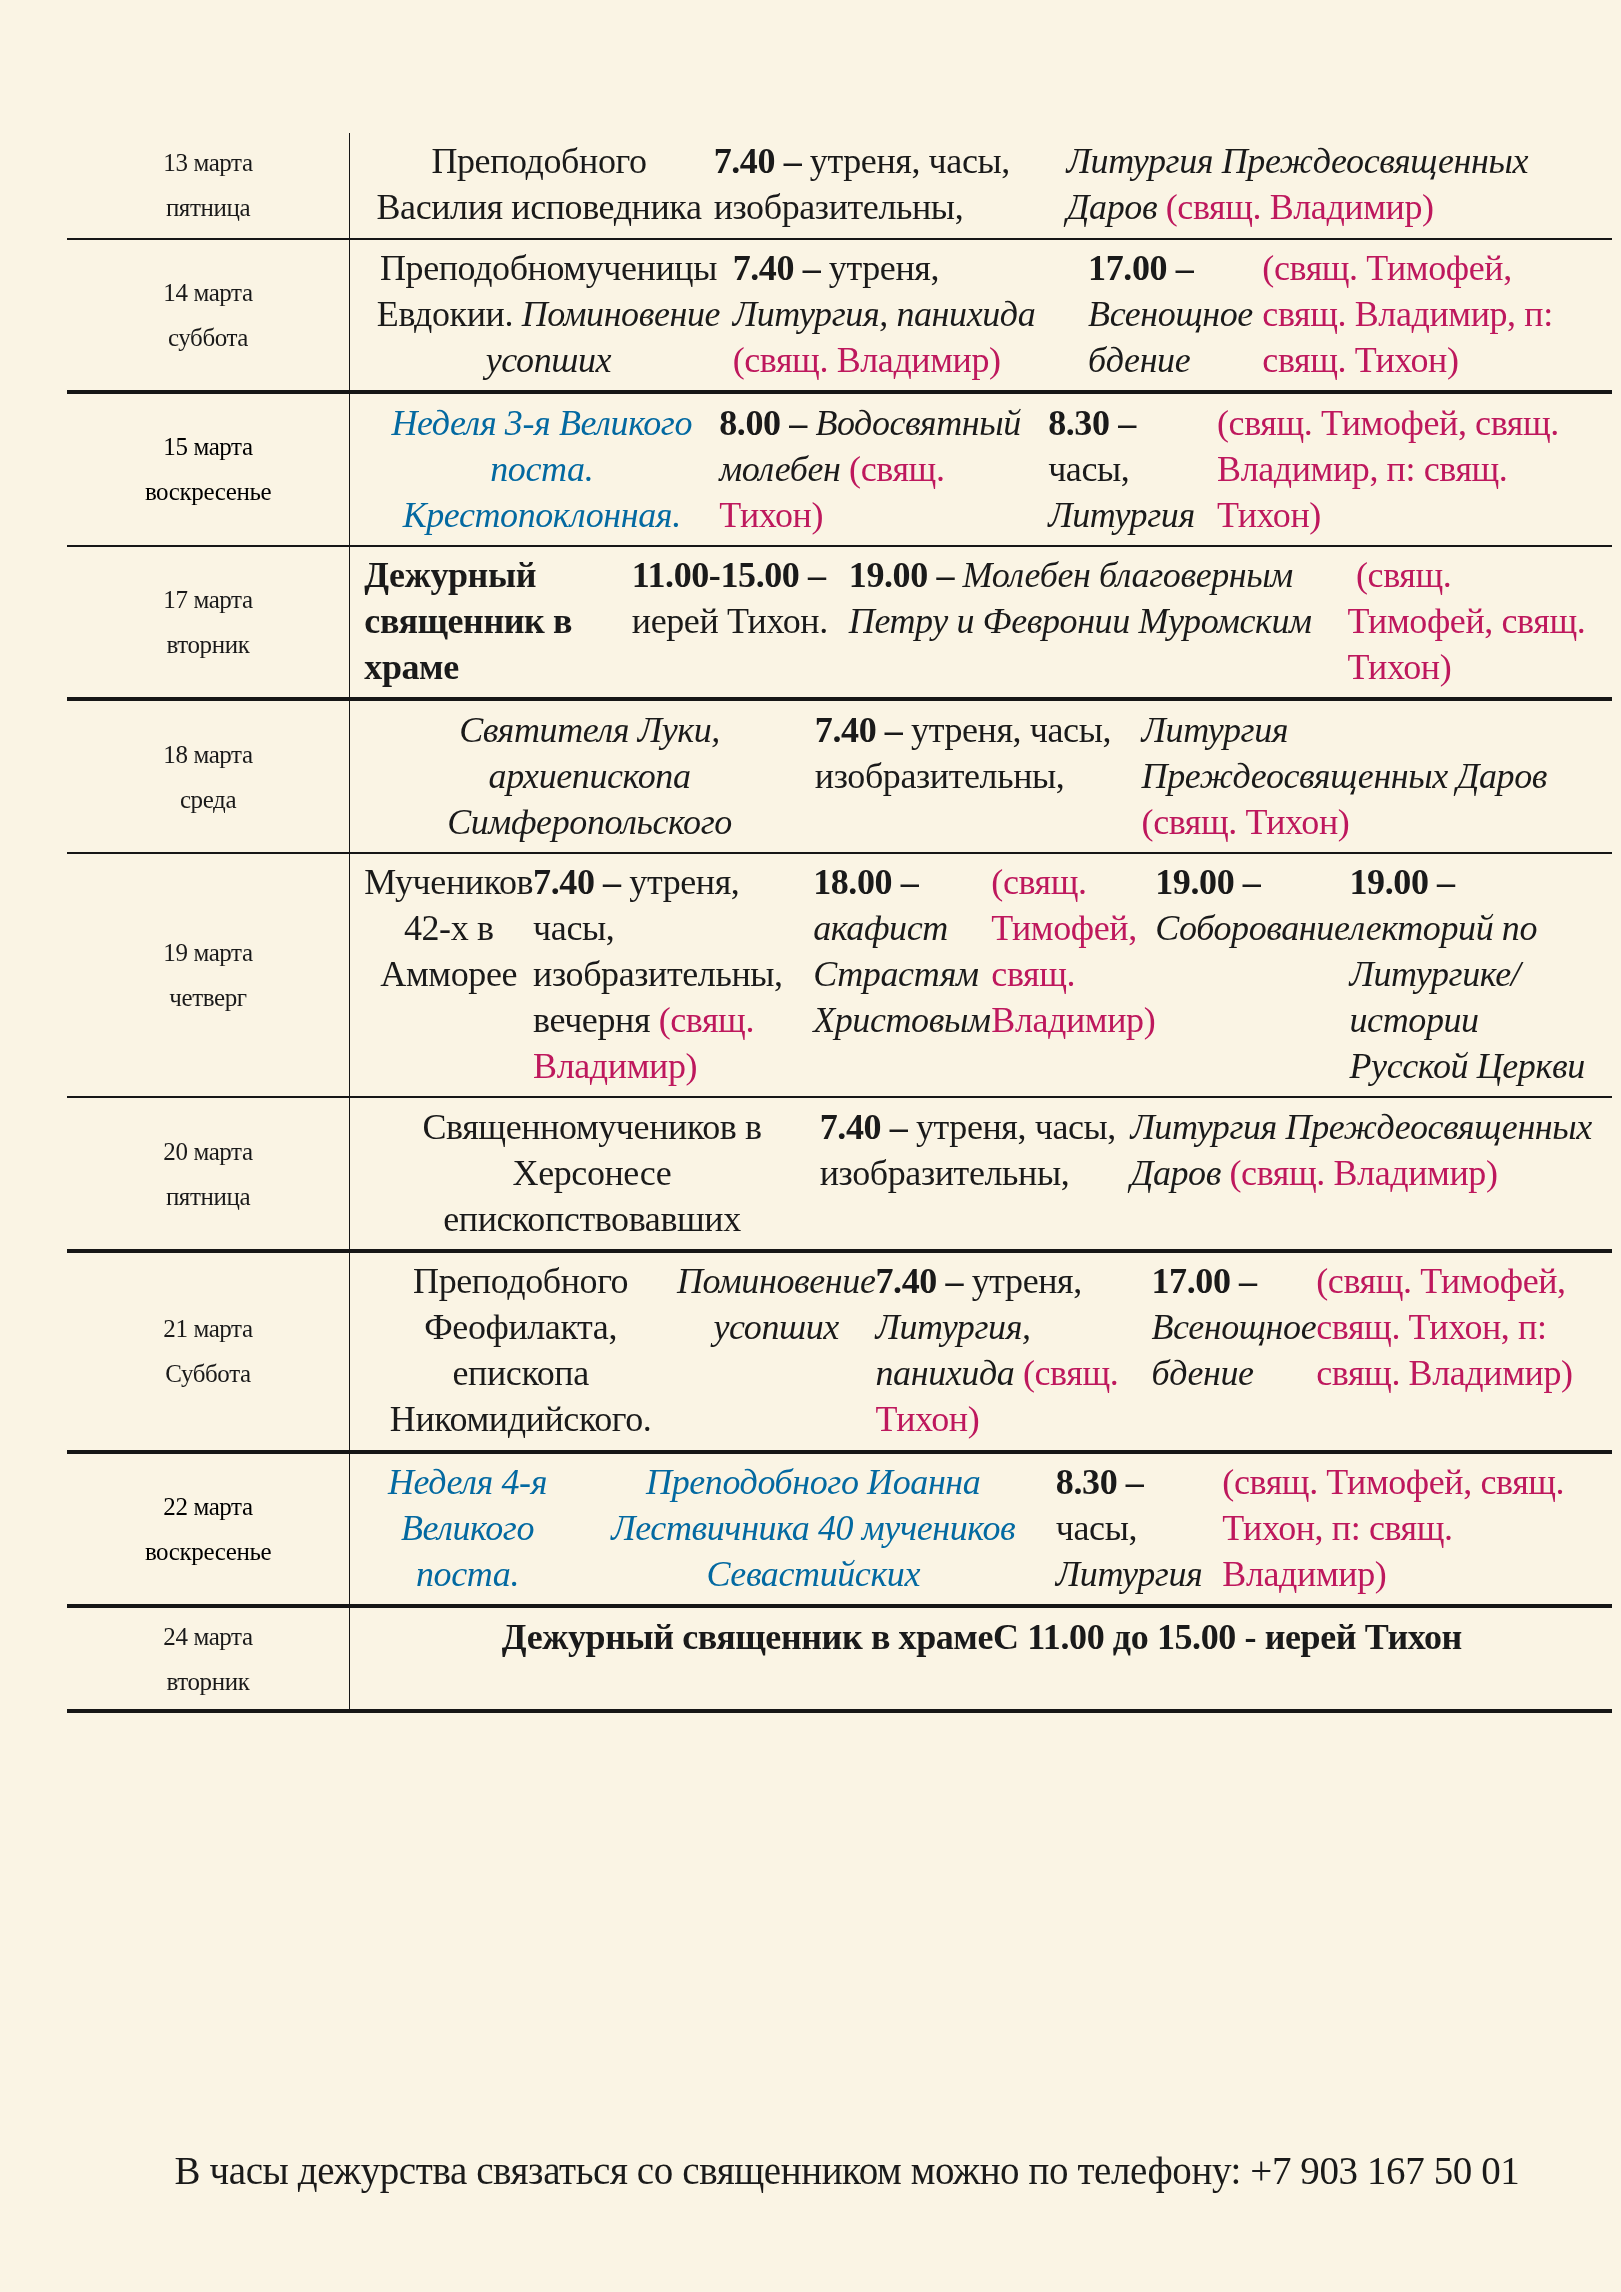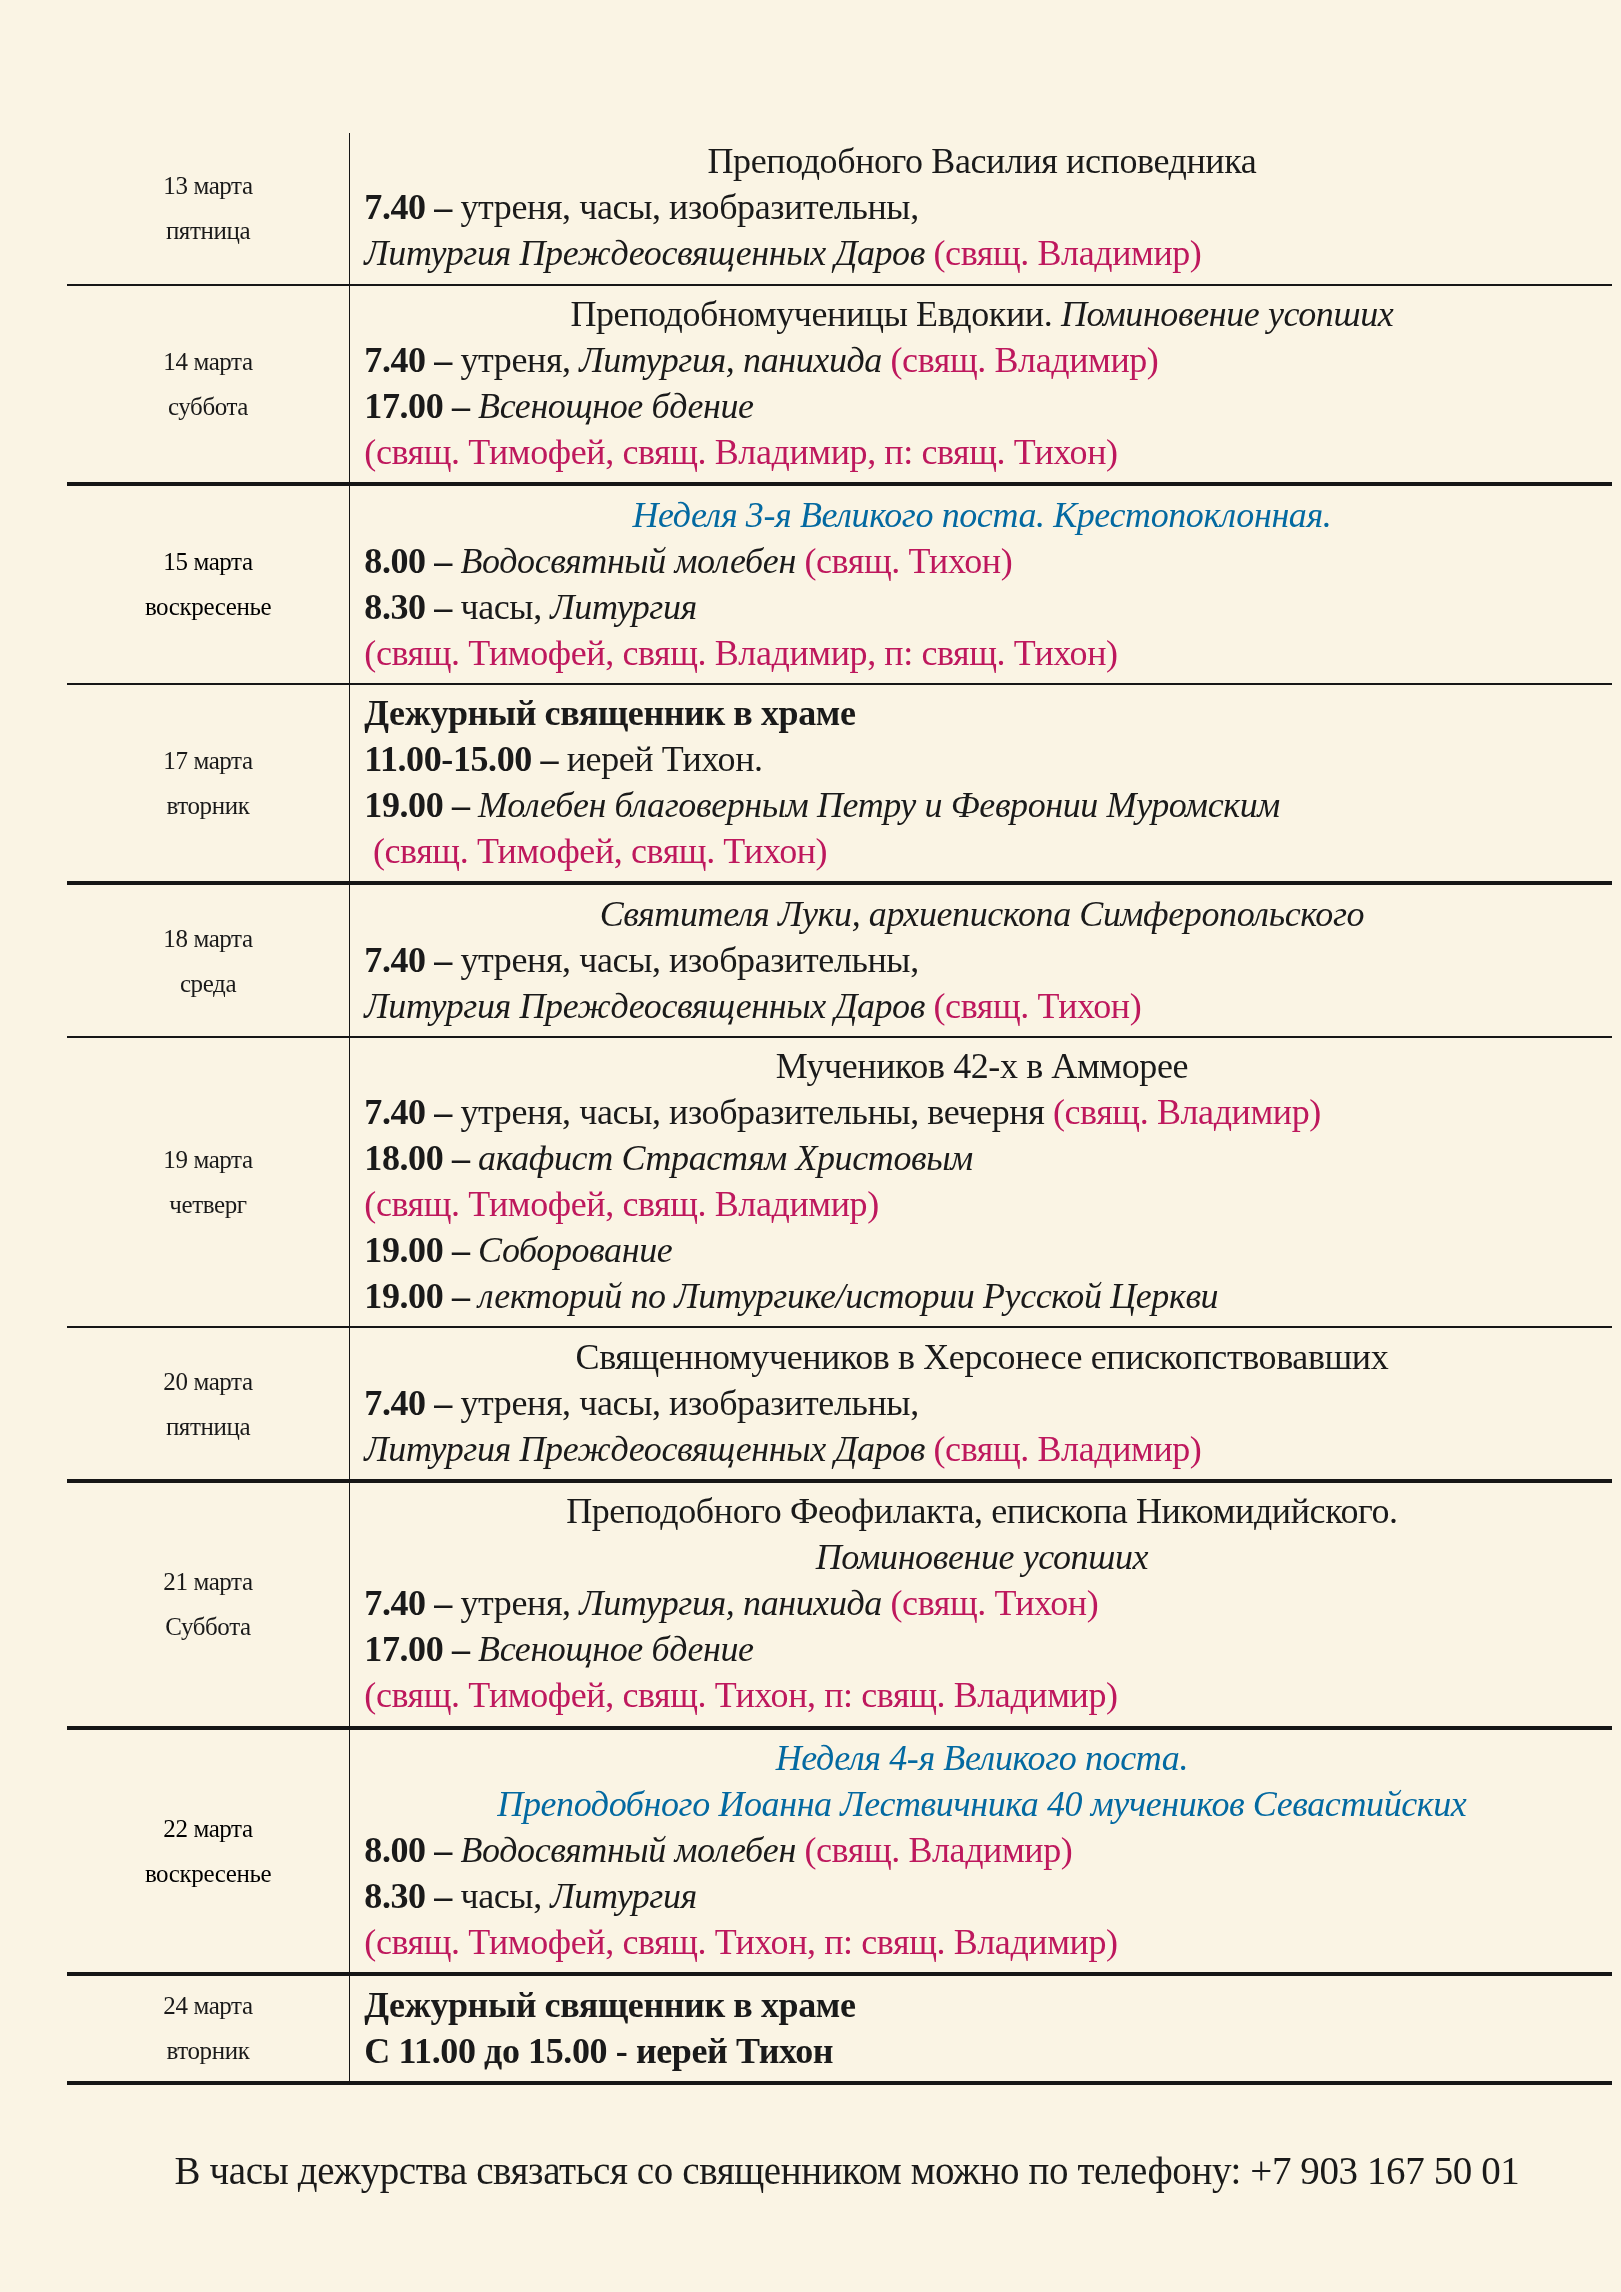--- a/index.html
+++ b/index.html
@@ -20,21 +20,21 @@
   .row.thick{border-bottom-width:4.5px;}
   .cell-date{
     flex:0 0 282px;width:282px;
     border-right:1.8px solid #161616;
     display:flex;flex-direction:column;justify-content:center;
     text-align:center;font-size:25px;line-height:45px;
     padding:5.4px 0;
   }
   .cell-date.red{color:#000000;}
   .cell-content{
-    flex:1;display:flex;flex-direction:column;justify-content:center;
+    flex:1;display:flex;flex-direction:row;justify-content:center;
     font-size:36px;line-height:46px;
     padding:5.4px 12.5px 7.2px 14.3px;
   }
   .line{white-space:pre-wrap;text-align:left;}
   .line.center{text-align:center;}
   .seg.b{font-weight:700;}
   .seg.i{font-style:italic;}
   .seg.bi{font-weight:400;font-style:italic;}
   .seg.blue{color:#be185d;}
   .seg.red{color:#0369a1;margin-top:36px;}
@@ -144,21 +144,20 @@
       </div>
     </div>
     <div class="row thick">
       <div class="cell-date red">
         <div>22 марта</div>
         <div>воскресенье</div>
       </div>
       <div class="cell-content">
         <div class="line center"><span class="seg bi red">Неделя 4-я Великого поста.</span></div>
         <div class="line center"><span class="seg bi red">Преподобного Иоанна Лествичника 40 мучеников Севастийских</span></div>
-        <div class="line"><span class="seg b">8.00 – </span><span class="seg bi">Водосвятный молебен </span><span class="seg blue">(свящ. Владимир)</span></div>
         <div class="line"><span class="seg b">8.30 – </span><span class="seg">часы, </span><span class="seg bi">Литургия</span></div>
         <div class="line"><span class="seg blue">(свящ. Тимофей, свящ. Тихон, п: свящ. Владимир)</span></div>
       </div>
     </div>
     <div class="row thick">
       <div class="cell-date">
         <div>24 марта</div>
         <div>вторник</div>
       </div>
       <div class="cell-content">

